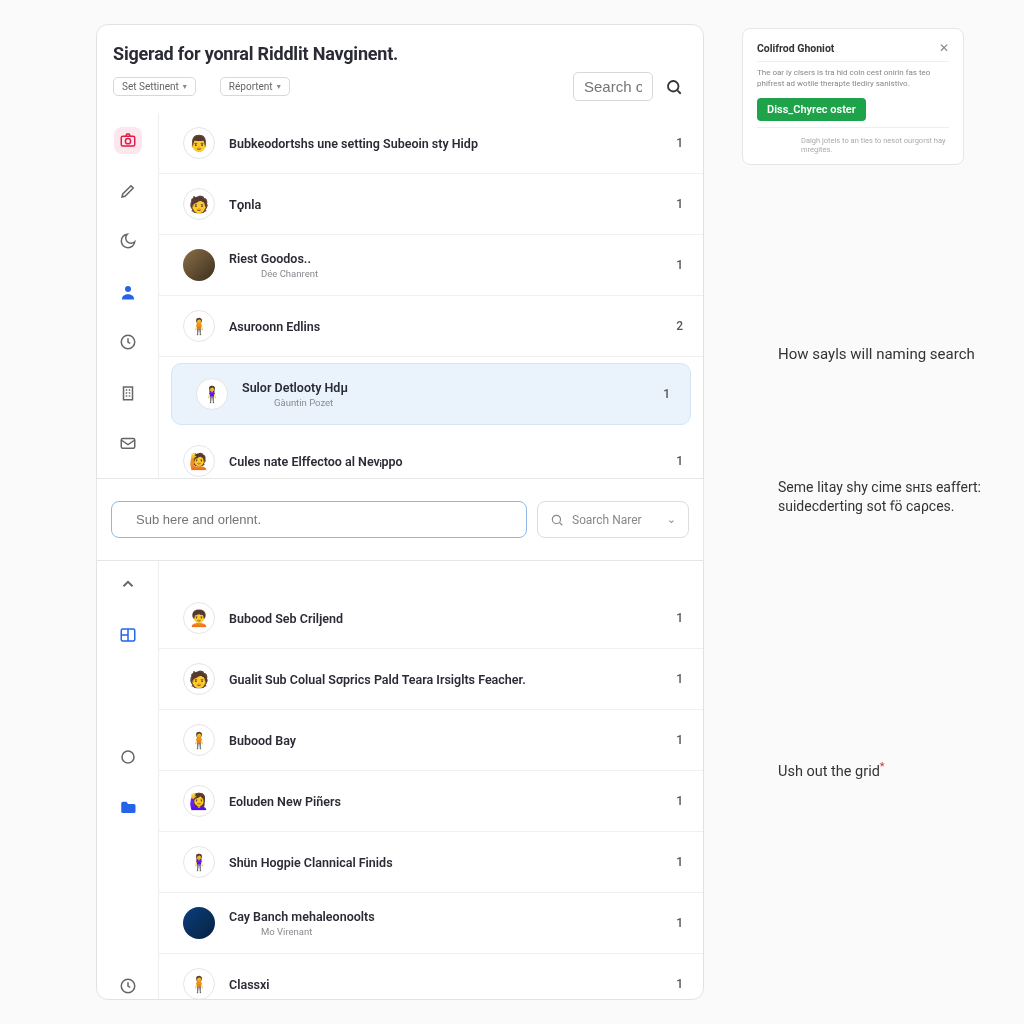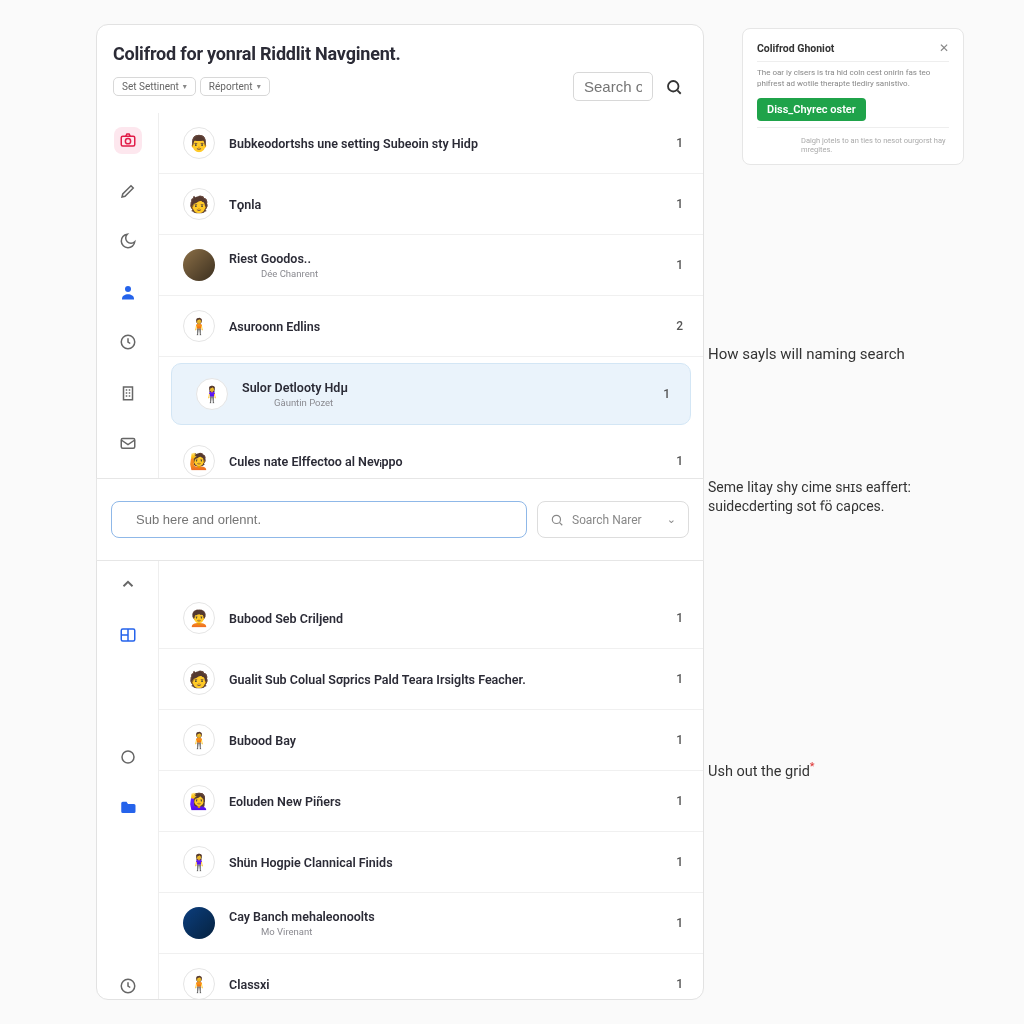--- a/index.html
+++ b/index.html
@@ -31,21 +31,21 @@
   .header h1 {
     font-size: 18px;
     font-weight: 700;
     color: #2b2b36;
     letter-spacing: -0.2px;
     margin-bottom: 8px;
   }
   .header-row {
     display: flex;
     align-items: center;
-    gap: 4px;
+    gap: 24px;
   }
   .chip {
     display: inline-flex;
     align-items: center;
     gap: 4px;
     font-size: 10px;
     color: #666;
     background: #fff;
     border: 1px solid #d8d8d8;
     border-radius: 5px;
@@ -242,39 +242,39 @@
     font-size: 11px;
     font-weight: 600;
     padding: 5px 10px;
     border-radius: 4px;
     cursor: pointer;
   }
   .info-card .foot { font-size: 7.5px; color: #aaa; margin-top: 8px; margin-left: 44px;}
 
   .side-note {
     position: absolute;
-    left: 708px;
+    left: 778px;
     width: 230px;
     font-size: 15px;
     color: #333;
     line-height: 1.35;
   }
   .side-note.n1 { top: 344px; }
   .side-note.n2 { top: 478px; font-size: 14px;}
   .side-note.n3 { top: 760px; font-size: 14.5px;}
   .sup { color: #d33; font-size: 11px; vertical-align: super;}
 
   svg { width: 18px; height: 18px; }
 </style>
 </head>
 <body>
 
 <div class="main-card">
   <div class="header">
-    <h1>Colifrod for yonral Riddlit Navginent.</h1>
+    <h1>Sigerad for yonral Riddlit Navginent.</h1>
     <div class="header-row">
       <span class="chip">Set Settinent</span>
       <span class="chip">Réportent</span>
       <div class="search-pill">
         <input class="search-input-sm" placeholder="Search on tw" style="">
         <span class="search-icon-btn">
           <svg viewBox="0 0 24 24" fill="none" stroke="currentColor" stroke-width="2.4">
               <circle cx="11" cy="11" r="7"></circle>
               <line x1="21" y1="21" x2="16.5" y2="16.5"></line>
             </svg>

